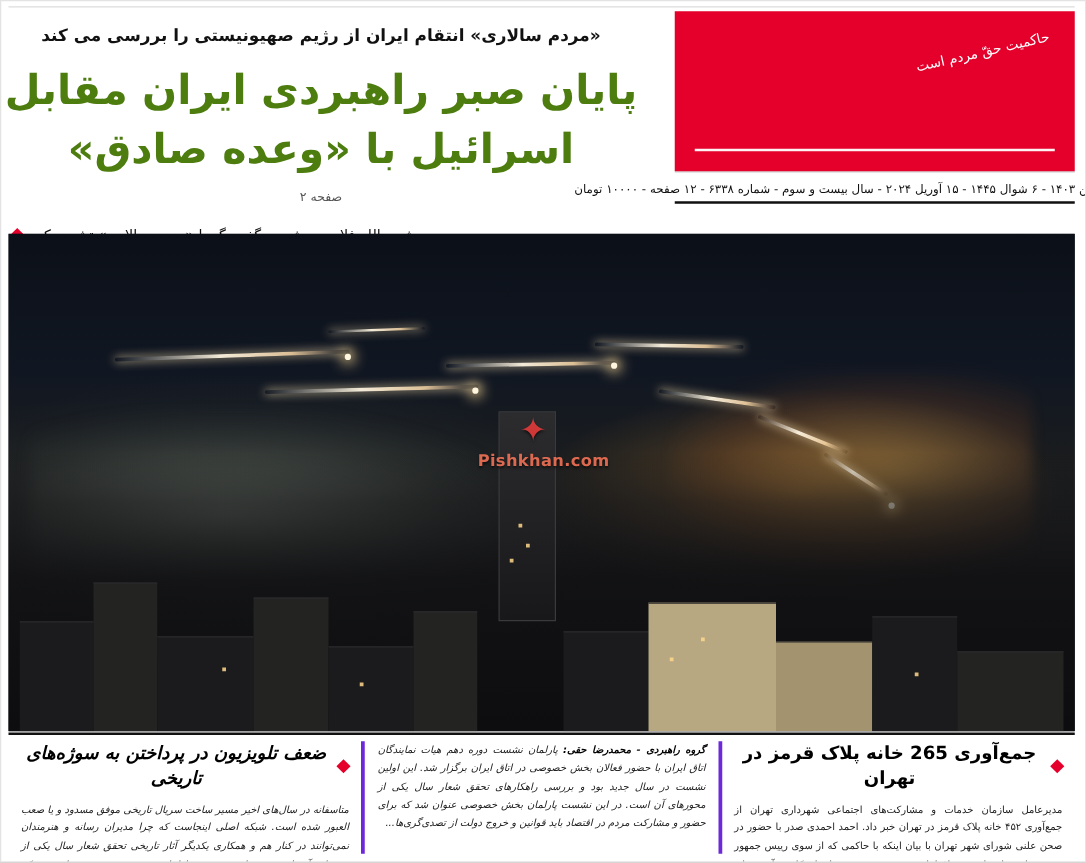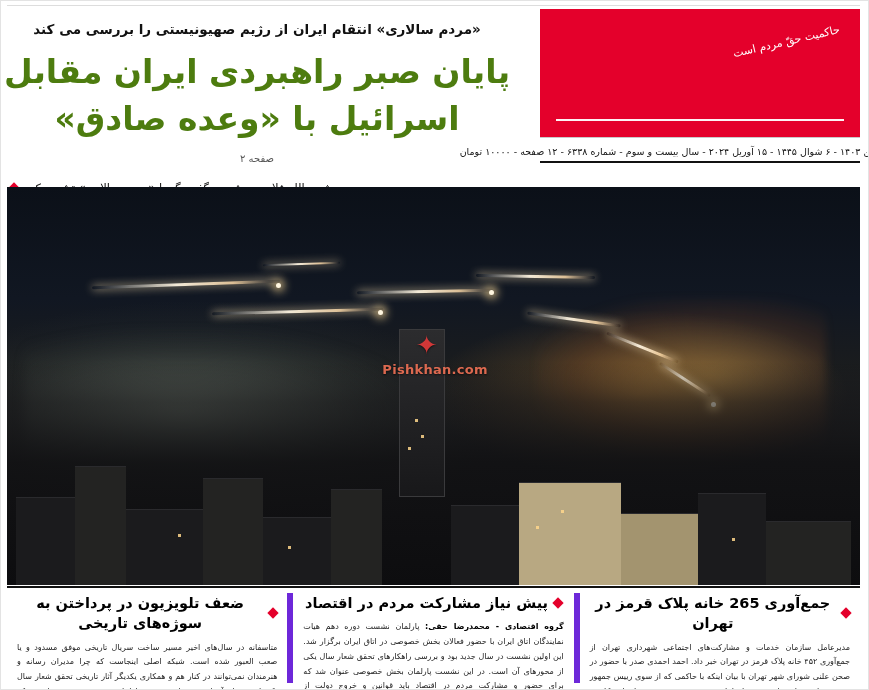--- a/index.html
+++ b/index.html
@@ -260,21 +260,21 @@
     flex-direction: row;
     direction: rtl;
     gap: 0;
   }
   .col {
     flex: 1 1 0;
     padding: 0 10px;
     direction: rtl;
     position: relative;
   }
-  .col + .col { border-right: 6px solid #6d28d9; }
+  .col + .col { border-right: 3px solid #6d28d9; font-style: italic; }
   .col-head {
     display: flex;
     flex-direction: row;
     align-items: center;
     gap: 6px;
     justify-content: center;
     margin-bottom: 7px;
   }
   .col-head .dia {
     width: 8px; height: 8px;
@@ -402,26 +402,22 @@
 
     <div class="col">
       <div class="col-head">
         <span class="dia"></span>
         <span class="col-title">جمع‌آوری 265 خانه پلاک قرمز در تهران</span>
       </div>
       <div class="col-body">مدیرعامل سازمان خدمات و مشارکت‌های اجتماعی شهرداری تهران از جمع‌آوری ۴۵۲ خانه پلاک قرمز در تهران خبر داد. احمد احمدی صدر با حضور در صحن علنی شورای شهر تهران با بیان اینکه با حاکمی که از سوی رییس جمهور به شهردار تهران داده شد، اقدامات مدیریت شهری در راستای کاهش آسیب‌های اجتماعی در شهر تهران مورد توجه قرار گرفته است.</div>
     </div>
 
     <div class="col">
-      <div class="col-head">
-        <span class="dia"></span>
-        <span class="col-title">پیش نیاز مشارکت مردم در اقتصاد</span>
-      </div>
       <div class="col-body">
-        <span class="lead-in">گروه اقتصادی - محمدرضا حقی:</span>
+        <span class="lead-in">گروه راهبردی - محمدرضا حقی:</span>
         <span>پارلمان نشست دوره دهم هیات نمایندگان اتاق ایران با حضور فعالان بخش خصوصی در اتاق ایران برگزار شد. این اولین نشست در سال جدید بود و بررسی راهکارهای تحقق شعار سال یکی از محورهای آن است. در این نشست پارلمان بخش خصوصی عنوان شد که برای حضور و مشارکت مردم در اقتصاد باید قوانین و خروج دولت از تصدی‌گری‌ها...</span>
       </div>
     </div>
 
     <div class="col">
       <div class="col-head">
         <span class="dia"></span>
         <span class="col-title">ضعف تلویزیون در پرداختن به سوژه‌های تاریخی</span>
       </div>
       <div class="col-body">متاسفانه در سال‌های اخیر مسیر ساخت سریال تاریخی موفق مسدود و یا صعب العبور شده است. شبکه اصلی اینجاست که چرا مدیران رسانه و هنرمندان نمی‌توانند در کنار هم و همکاری یکدیگر آثار تاریخی تحقق شعار سال یکی از مهم‌های آن است. در این نشست پارلمان بخش خصوصی عنوان شد که مهمترین موضوع تجربه مثبت را دوره بررسی قرار می‌دهد، یک مثال مشهور وجود دارد؛ نقد خام خریداران محدودی دارد و...</div>

